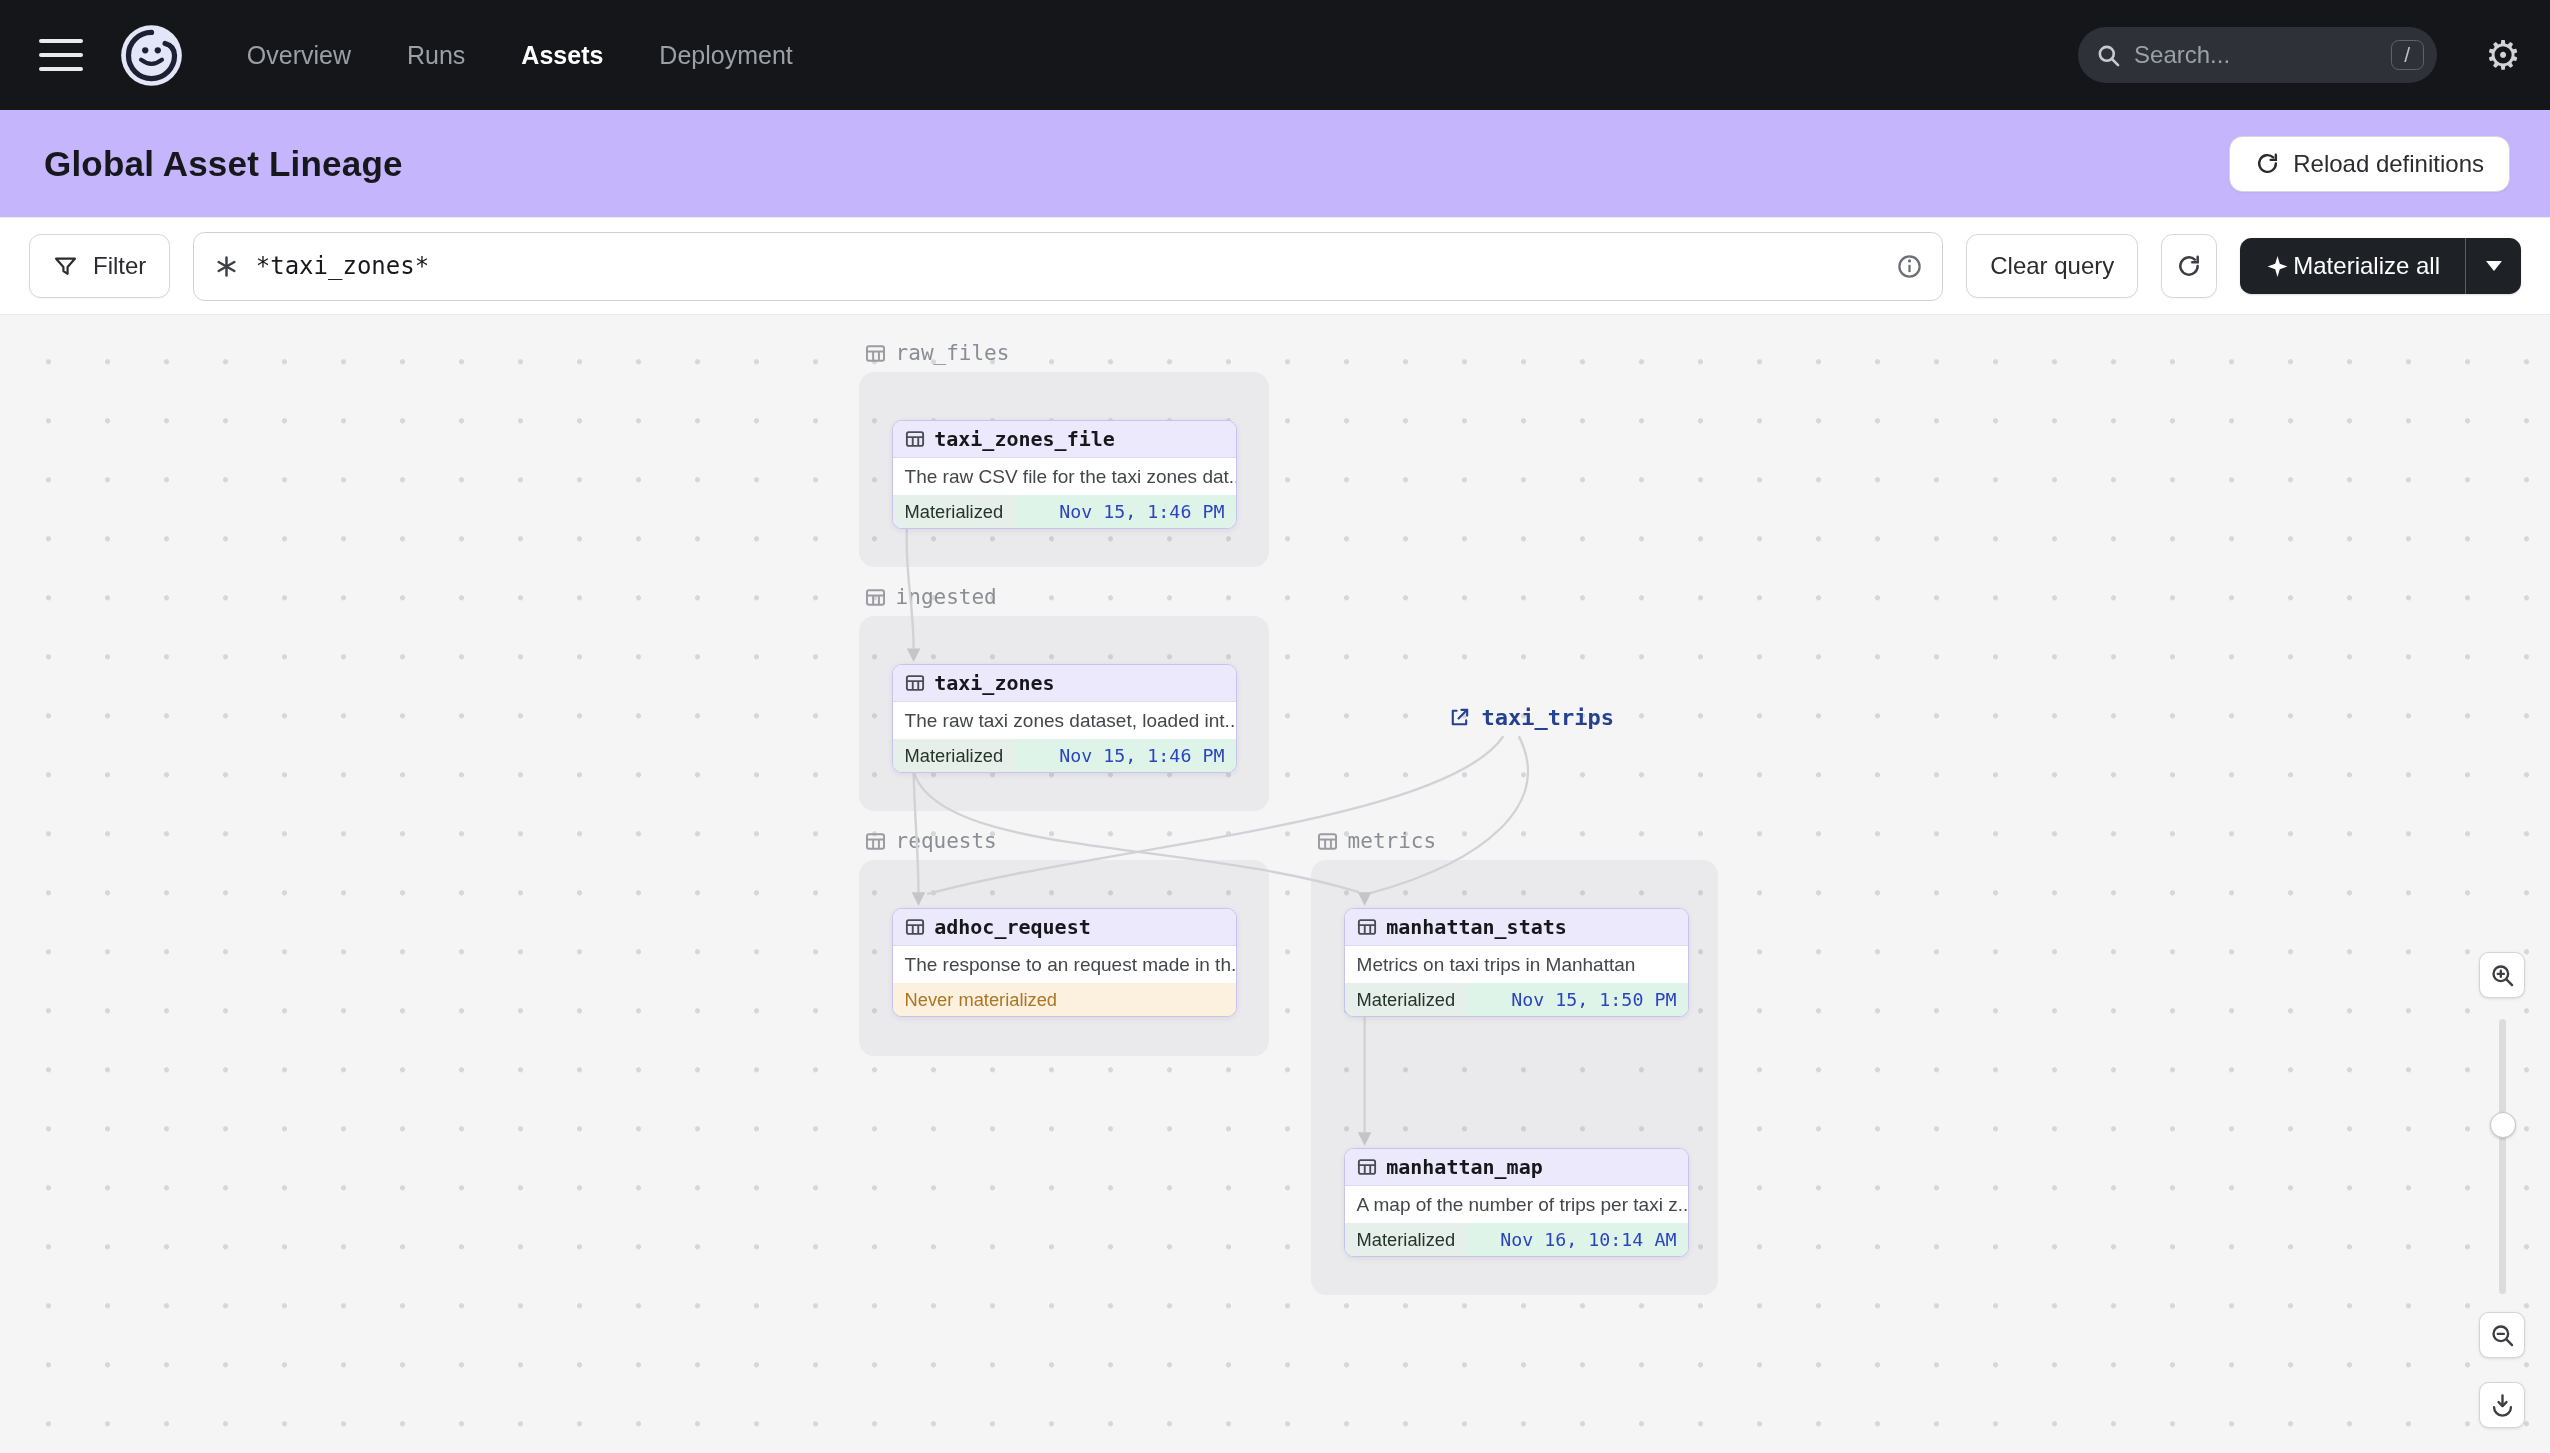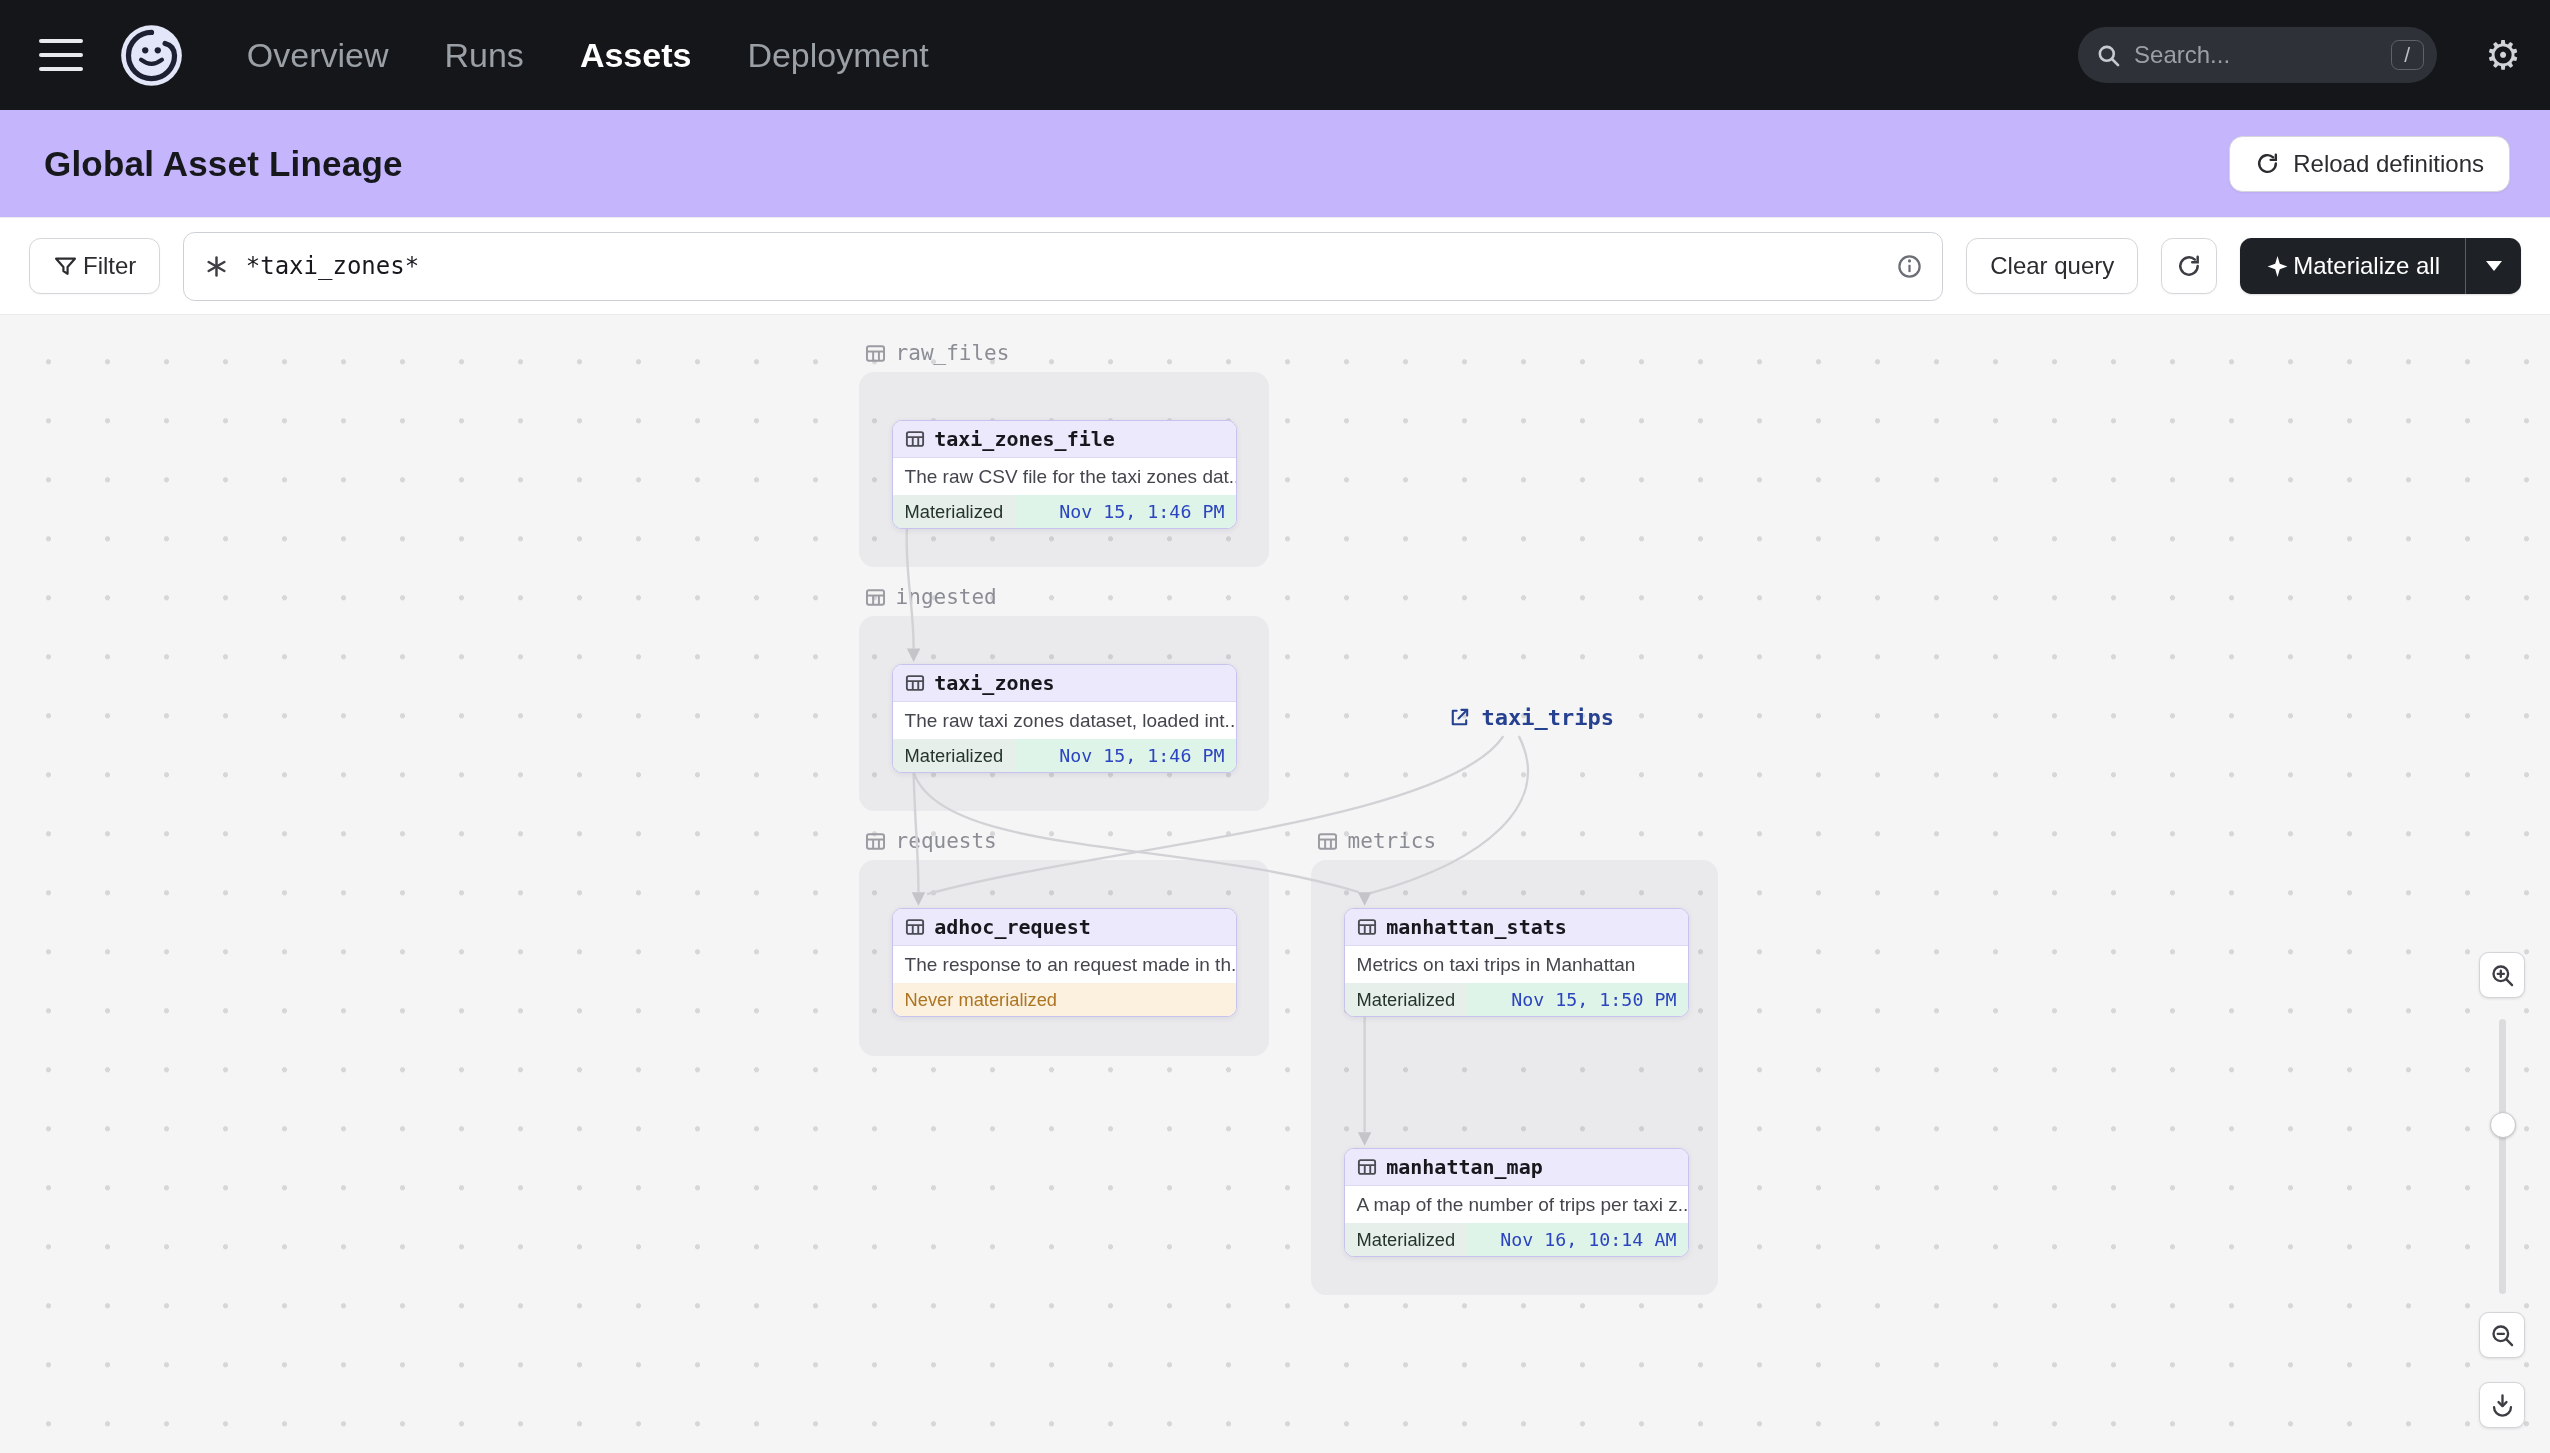--- a/index.html
+++ b/index.html
@@ -14,21 +14,21 @@
   
   .navbar {
     height: 110px; background: #14161a;
     display: flex; align-items: center;
     padding: 0 29px 0 39px; gap: 29px;
   }
   .hamburger { width: 44px; display: flex; flex-direction: column; gap: 9.6px; cursor: pointer; }
   .hamburger span { height: 4.3px; background: #e8eaed; border-radius: 2.9px; }
   .logo { width: 67px; height: 67px; margin-left: 5.8px; }
   .nav-links { display: flex; gap: 56px; margin-left: 33px; }
-  .nav-link { font-size: 34px; color: #9aa0a6; cursor: pointer; text-decoration: none; }
+  .nav-link { font-size: 25px; color: #9aa0a6; cursor: pointer; text-decoration: none; }
   .nav-link.active { color: #ffffff; font-weight: bold; }
   .nav-spacer { flex: 1; }
   .search-pill {
     width: 359px; height: 56px; background: #2e3238; border-radius: 28px;
     display: flex; align-items: center; padding: 0 13.5px 0 17.3px; gap: 11.6px;
   }
   .search-pill svg { flex: 0 0 auto; }
   .search-input {
     flex: 1; min-width: 0; background: transparent; border: none; outline: none;
     color: #e8eaed; font-size: 24px; font-family: "Liberation Sans", sans-serif;
@@ -55,21 +55,21 @@
     background: #fff; font-size: 24px; color: #2b2c30; cursor: pointer;
     box-shadow: 0 1px 1.9px rgba(0,0,0,.05); font-family: inherit;
   }
 
   
   .toolbar {
     height: 96px; background: #ffffff;
     display: flex; align-items: center; gap: 23px; padding: 0 29px;
   }
   .btn {
-    display: flex; align-items: center; gap: 5px; height: 56px; padding: 0 23px;
+    display: flex; align-items: center; gap: 15px; height: 64px; padding: 0 23px;
     border: 1.4px solid #d6d6da; border-radius: 11.6px; background: #fff;
     font-size: 24px; color: #2b2c30; cursor: pointer; white-space: nowrap;
     font-family: inherit; box-shadow: 0 1px 1.9px rgba(0,0,0,.04); text-align: center;
   }
   .icon-btn { width: 56px; padding: 0; justify-content: center; }
   .query-wrap {
     flex: 1; height: 69px; border: 1.4px solid #ccd0d6; border-radius: 11.6px;
     display: flex; align-items: center; padding: 0 19px; gap: 15.4px; background: #fff;
   }
   .query-input {

